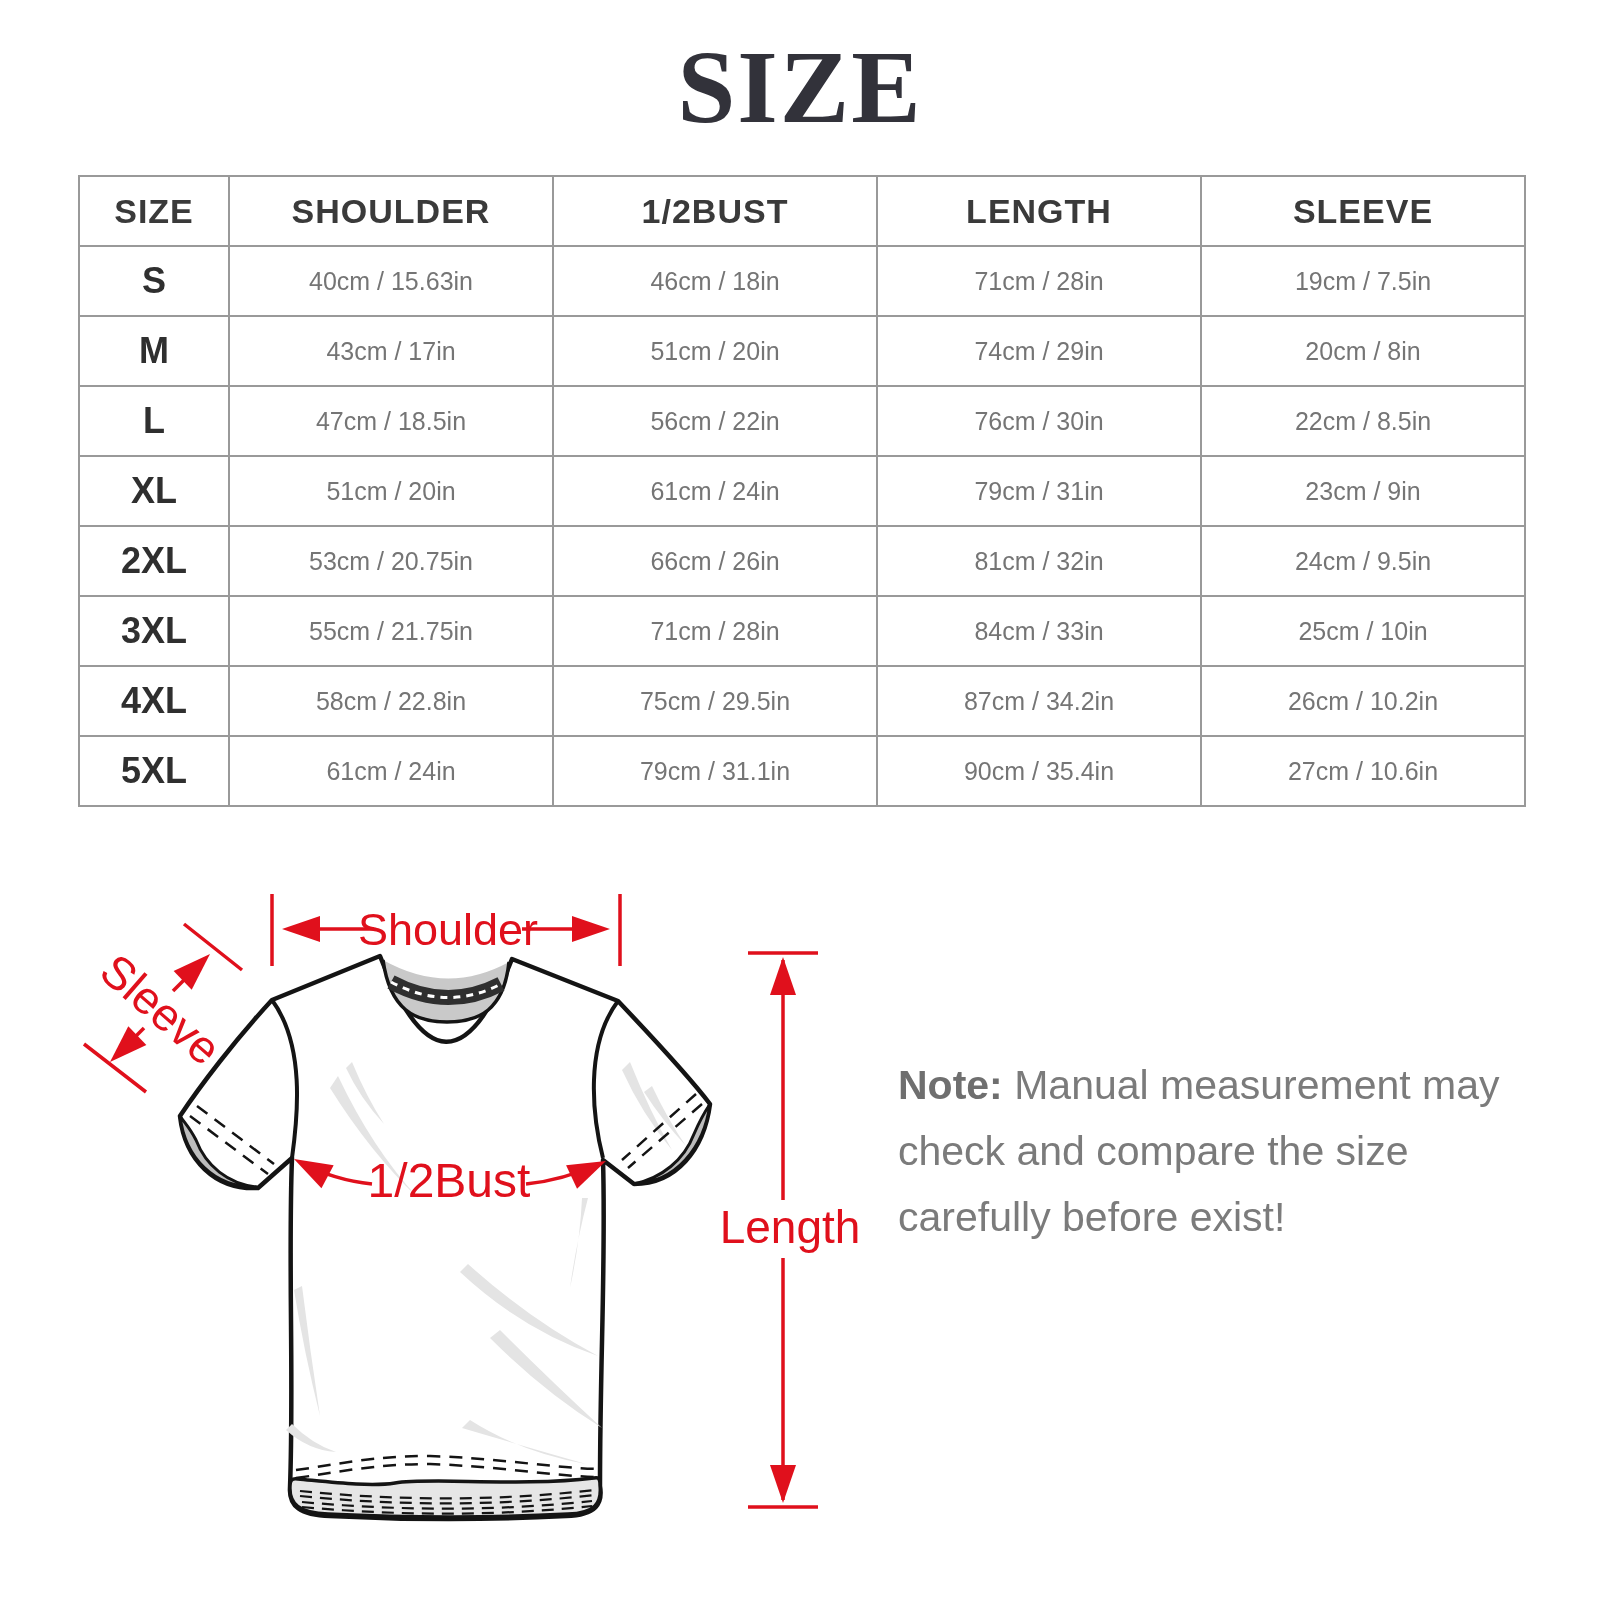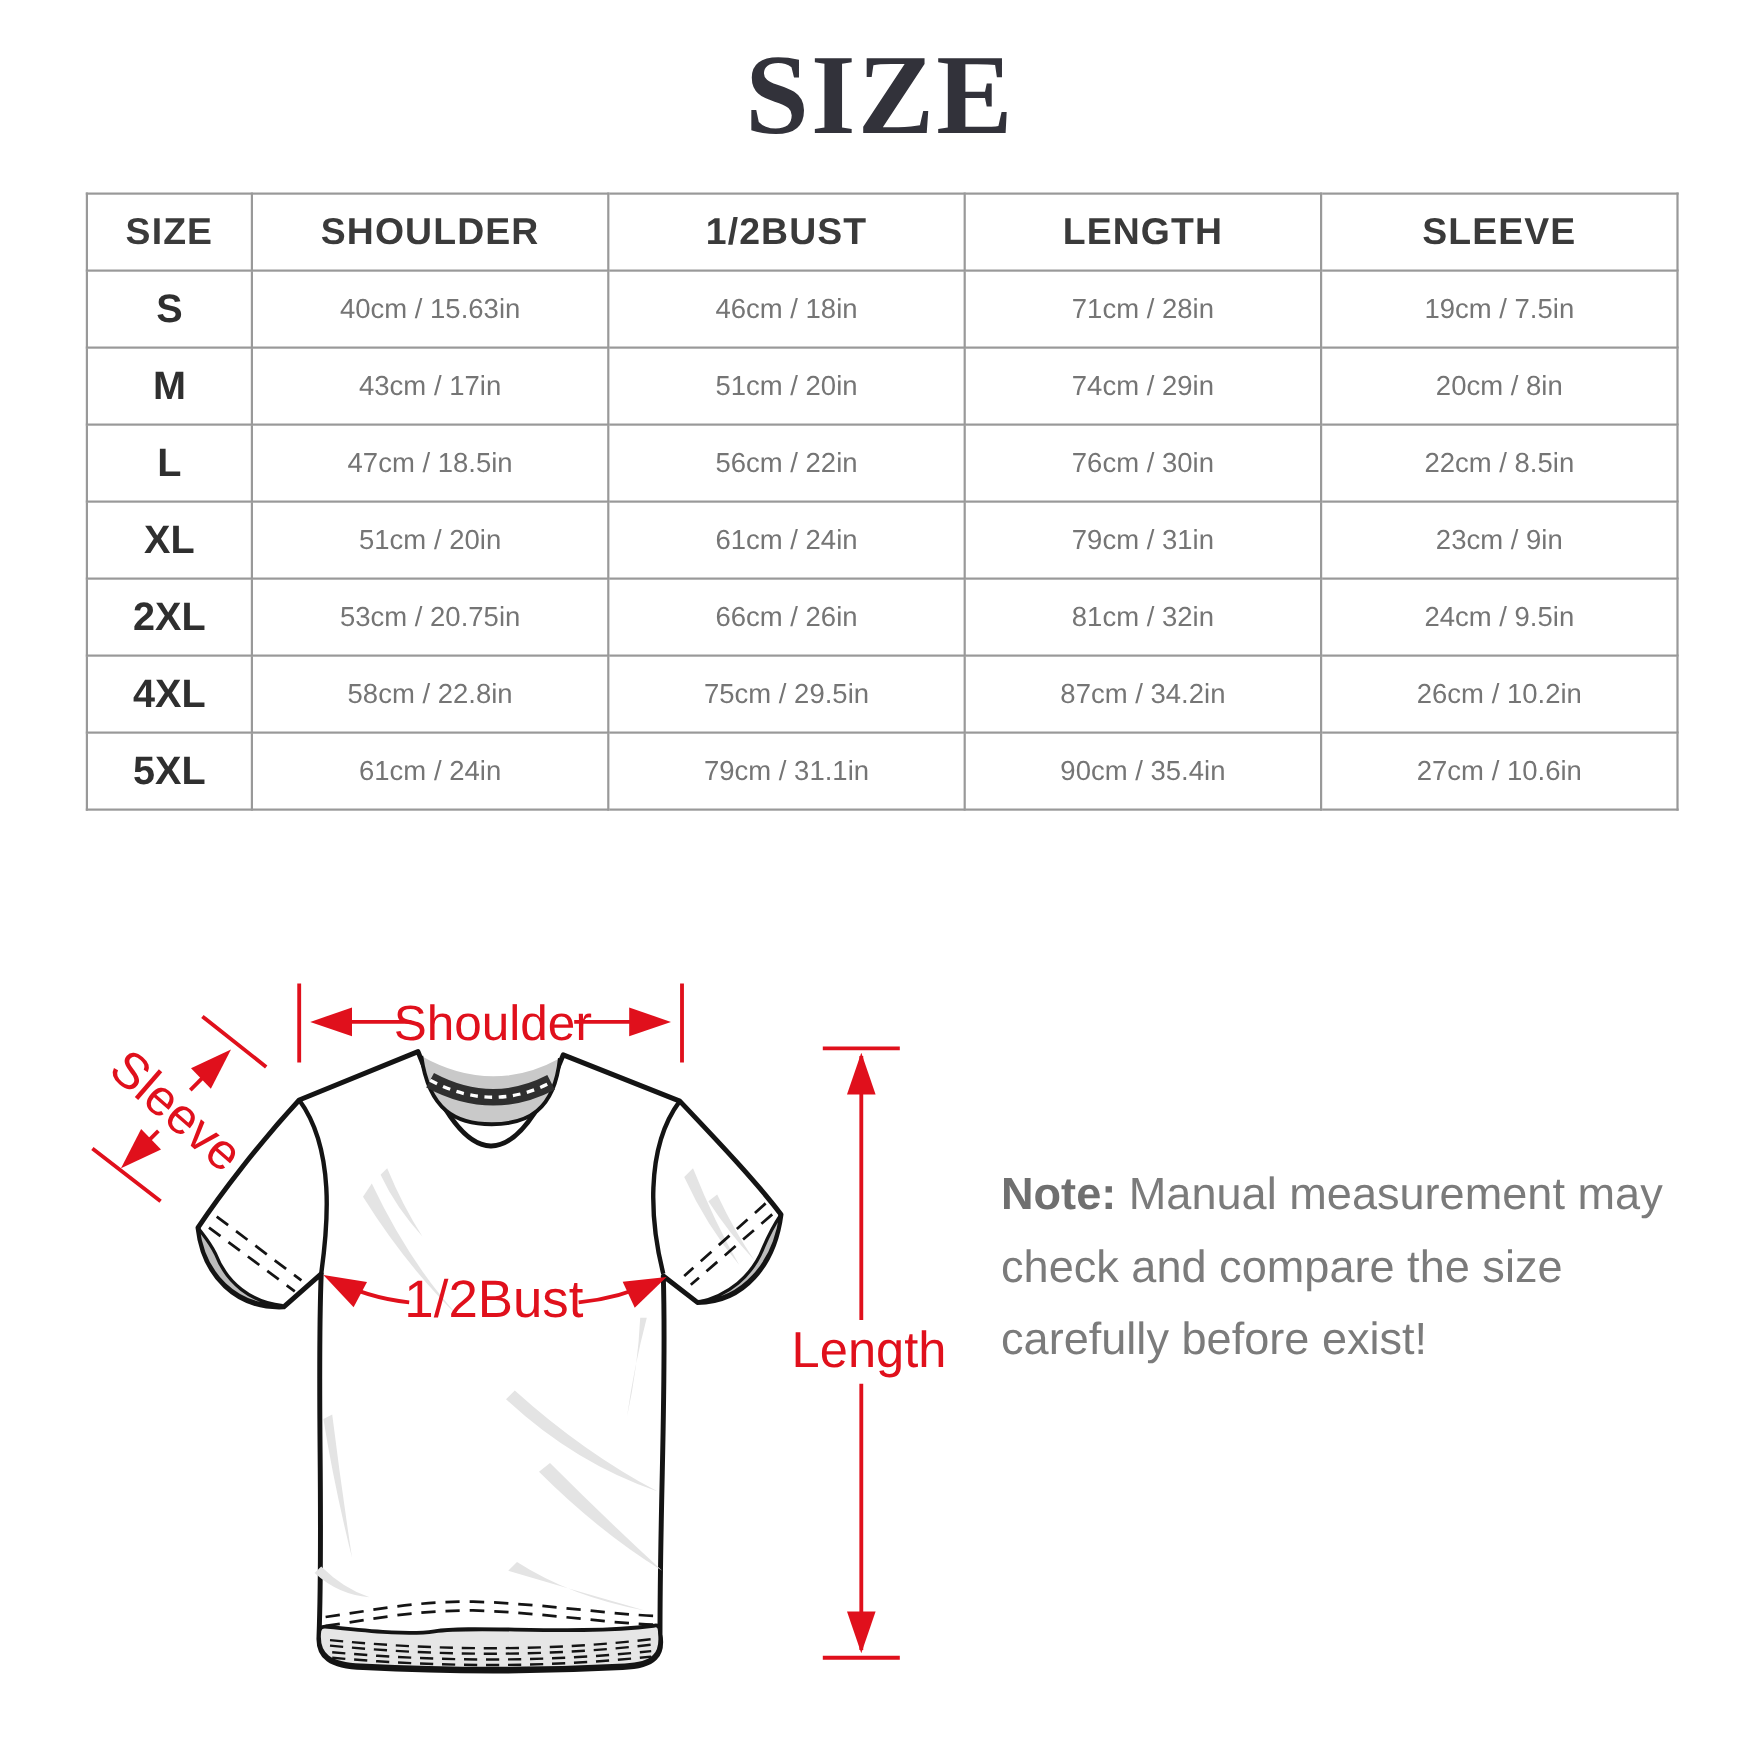--- a/index.html
+++ b/index.html
@@ -42,21 +42,21 @@
   .ink-stroke{stroke:var(--ink);fill:none;}
   .shirt-fill{fill:#ffffff;stroke:var(--ink);}
   .red-stroke{stroke:var(--accent);fill:none;}
   .red-fill{fill:var(--accent);stroke:none;}
   .red-text{fill:var(--accent);font-family:"Liberation Sans",sans-serif;}
   .wrinkle{fill:#e4e4e4;stroke:none;}
   .stitch{stroke:var(--ink);fill:none;stroke-width:2.5;stroke-dasharray:13 9;}
 
   .note{
     position:absolute;left:898px;top:1052px;width:620px;
-    font-size:41px;line-height:66px;color:var(--note-text);margin-left:12px;
+    font-size:41px;line-height:66px;color:var(--note-text);
   }
   .note b{font-weight:bold;color:#6f6f6f;}
 </style>
 </head>
 <body>
 
 <div class="page">
 
   <h1 class="title">SIZE</h1>
 
@@ -105,20 +105,27 @@
           <td class="val-cell">61cm / 24in</td>
           <td class="val-cell">79cm / 31in</td>
           <td class="val-cell">23cm / 9in</td>
         </tr>
         <tr>
           <td class="size-cell">2XL</td>
           <td class="val-cell">53cm / 20.75in</td>
           <td class="val-cell">66cm / 26in</td>
           <td class="val-cell">81cm / 32in</td>
           <td class="val-cell">24cm / 9.5in</td>
+        </tr>
+        <tr>
+          <td class="size-cell">3XL</td>
+          <td class="val-cell">55cm / 21.75in</td>
+          <td class="val-cell">71cm / 28in</td>
+          <td class="val-cell">84cm / 33in</td>
+          <td class="val-cell">25cm / 10in</td>
         </tr>
         <tr>
           <td class="size-cell">4XL</td>
           <td class="val-cell">58cm / 22.8in</td>
           <td class="val-cell">75cm / 29.5in</td>
           <td class="val-cell">87cm / 34.2in</td>
           <td class="val-cell">26cm / 10.2in</td>
         </tr>
         <tr>
           <td class="size-cell">5XL</td>

